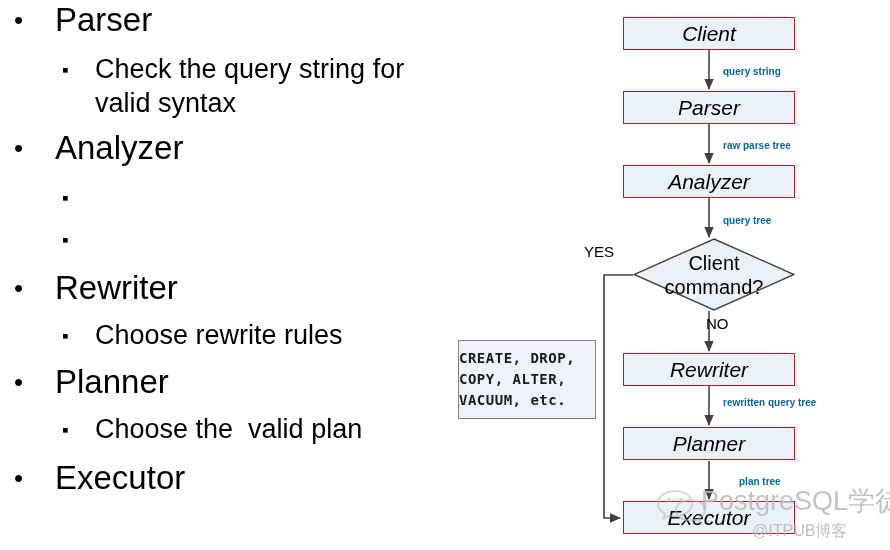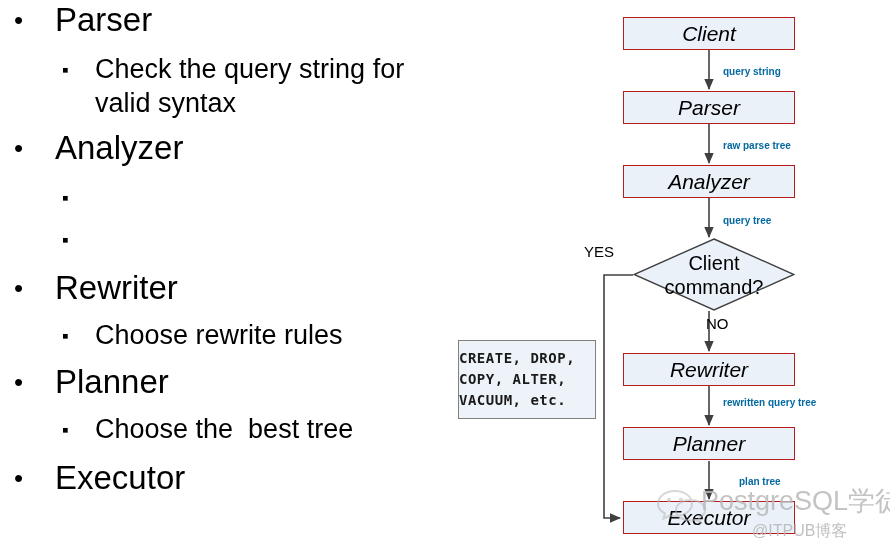--- a/index.html
+++ b/index.html
@@ -213,21 +213,21 @@
       <span class="bullet-text">Choose rewrite rules</span>
     </div>
 
     <div class="bullet-row level1" style="top:362px;">
       <span class="bullet-mark">•</span>
       <span class="bullet-text">Planner</span>
     </div>
 
     <div class="bullet-row level2" style="top:412px;">
       <span class="bullet-mark">▪</span>
-      <span class="bullet-text">Choose the  best tree</span>
+      <span class="bullet-text">Choose the  valid plan</span>
     </div>
 
     <div class="bullet-row level1" style="top:458px;">
       <span class="bullet-mark">•</span>
       <span class="bullet-text">Executor</span>
     </div>
 
   </div>
 
   <div id="flowchart">

